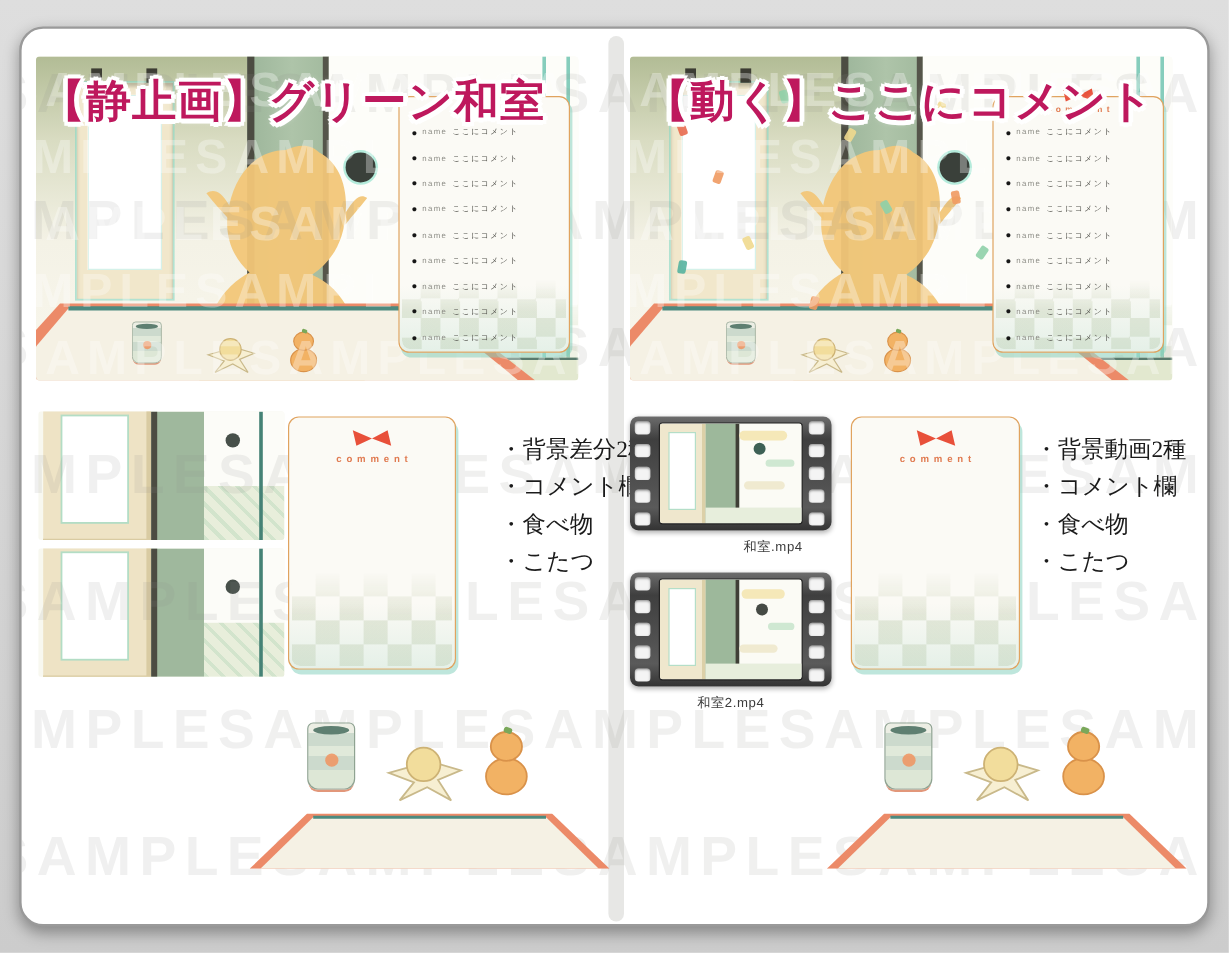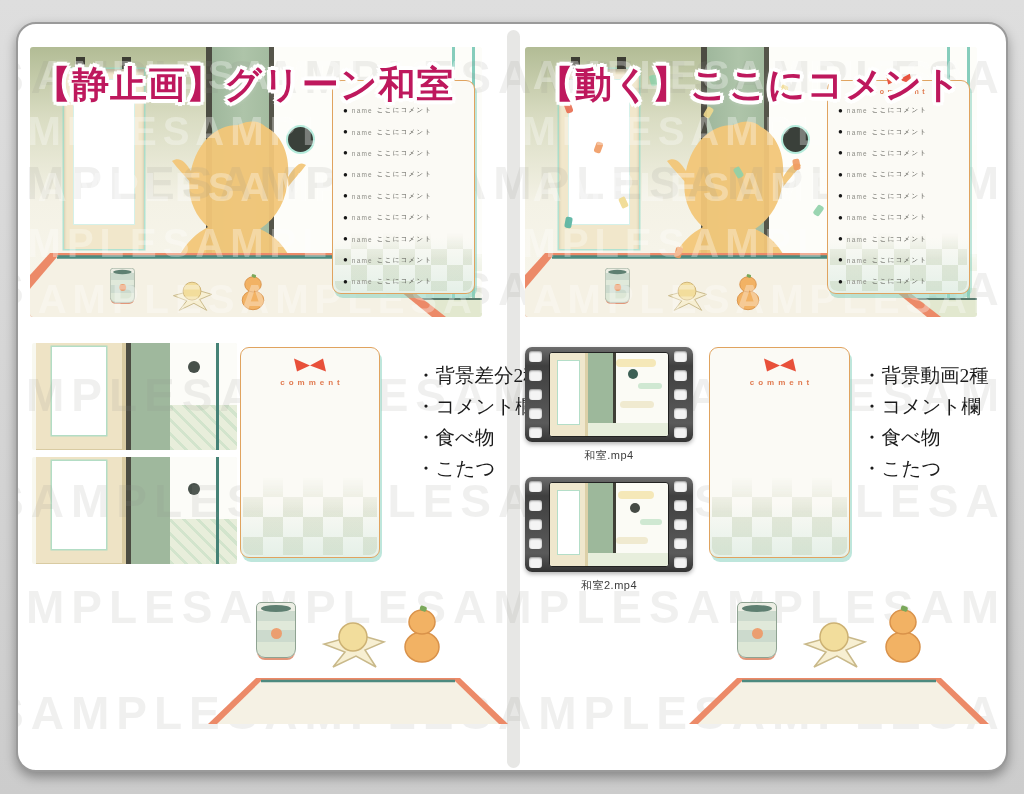--- a/index.html
+++ b/index.html
@@ -401,21 +401,21 @@
         <div class="f-band"></div>
       </div>
       <div class="holes hr">
           <i class="hole"></i>
           <i class="hole"></i>
           <i class="hole"></i>
           <i class="hole"></i>
           <i class="hole"></i>
         </div>
     </div>
-    <div class="film-label" style="left:507px;top:424px;">和室.mp4</div>
+    <div class="film-label" style="left:483px;top:424px;text-align:right;">和室.mp4</div>
 
     <div class="film" style="left:507px;top:453px;">
       <div class="holes hl">
           <i class="hole"></i>
           <i class="hole"></i>
           <i class="hole"></i>
           <i class="hole"></i>
           <i class="hole"></i>
         </div>
       <div class="screen">

